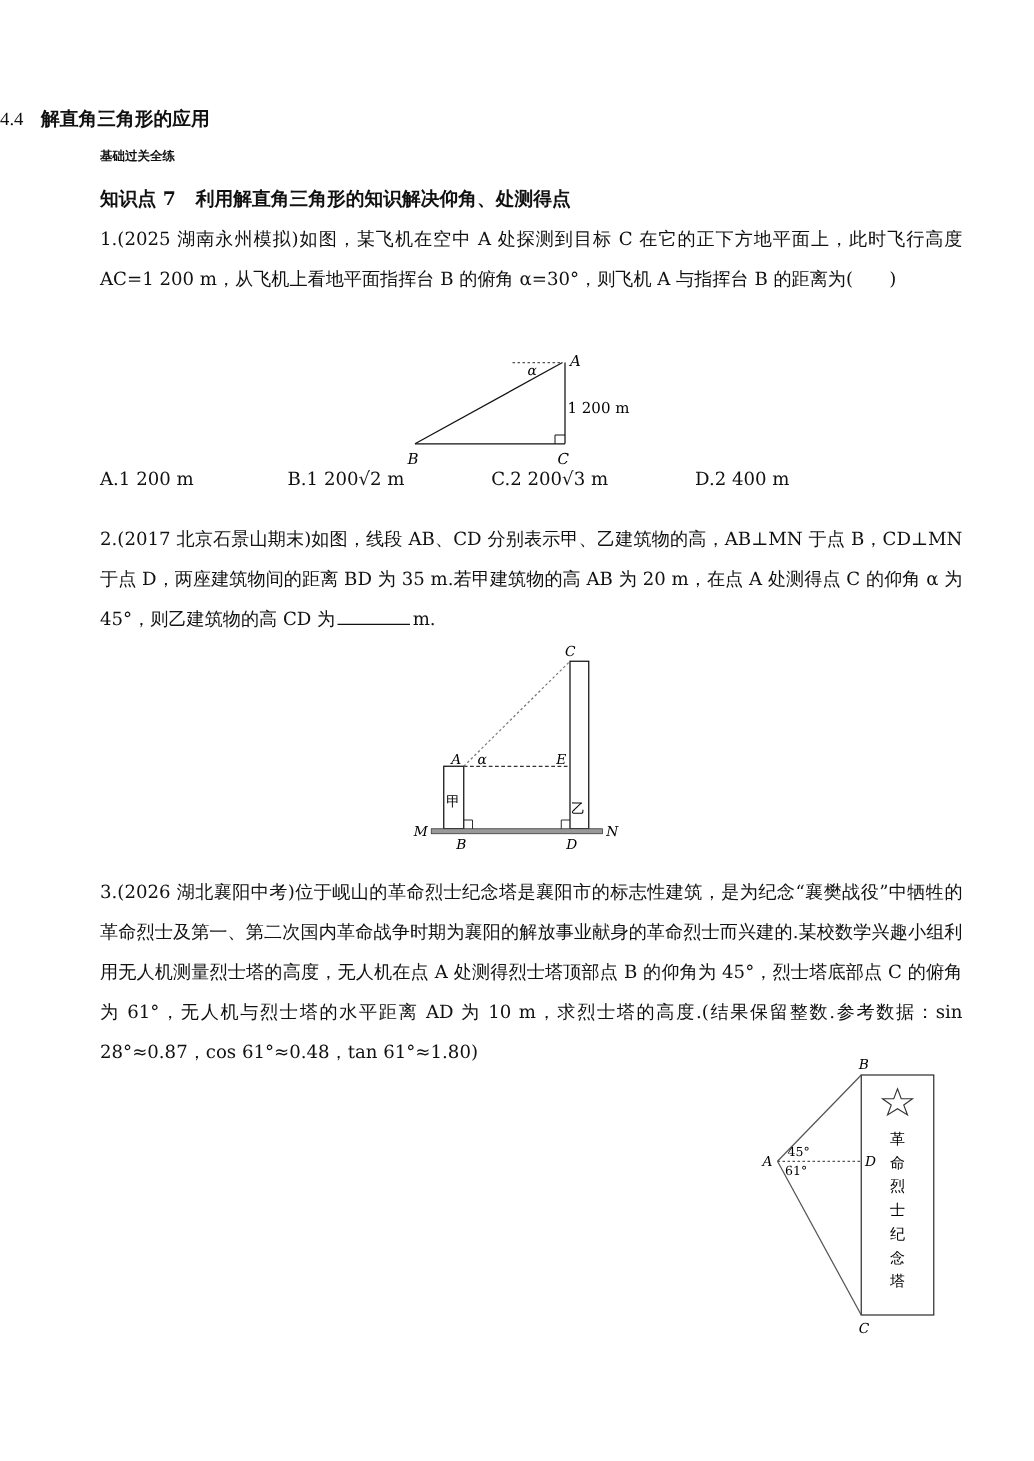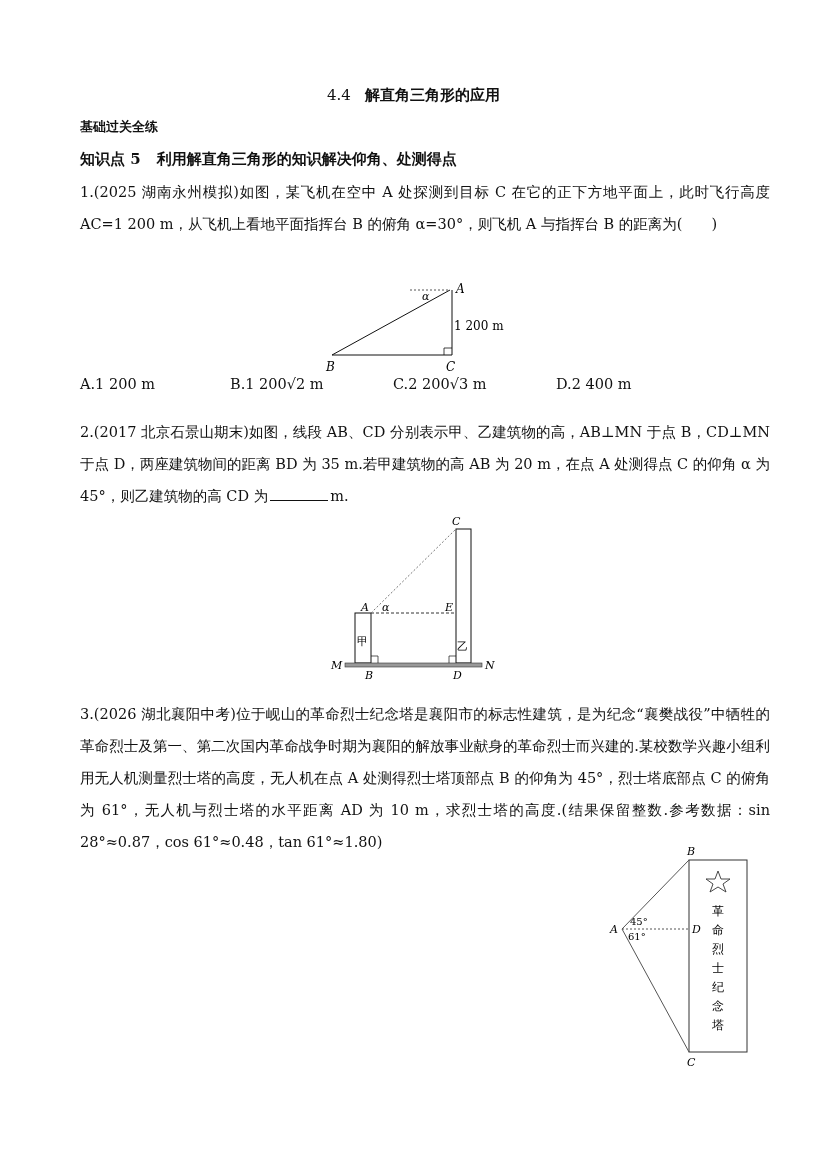--- a/index.html
+++ b/index.html
@@ -1,21 +1,21 @@
 <!DOCTYPE html>
 <html><head>
 <meta charset="utf-8">
 <style>
   html, body { margin: 0; padding: 0; background: #ffffff; }
   body { width: 827px; height: 1169px; position: relative; overflow: hidden;
          font-family: "DejaVu Serif", "Liberation Serif", serif; color: #111; }
   .abs { position: absolute; }
-  .title { left: 0; width: 827px; top: 86px; text-align: center; font-size: 15px; font-weight: bold; }
+  .title { left: 0; width: 827px; top: 86px; font-size: 15px; font-weight: bold; font-family: Liberation Serif, serif; }
   .title .num { font-weight: normal; margin-right: 14px; }
-  .section { left: 80px; top: 118px; font-size: 13px; font-weight: bold; text-align: right; }
+  .section { left: 80px; top: 118px; font-size: 10px; font-weight: bold; text-align: right; }
   .kp { left: 80px; top: 150px; font-size: 15px; font-weight: bold; }
   .kp .label { margin-right: 16px; }
   .para { left: 80px; width: 690px; font-size: 14.5px; line-height: 32px; text-align: justify; }
   .q1 { top: 176px; }
   .q2 { top: 416px; }
   .q3 { top: 698px; }
   .options { left: 80px; top: 376px; width: 690px; font-size: 14.5px; display: flex; }
   .options span.opt { width: 150px; display: inline-block; }
   .options span.opt:nth-child(2), .options span.opt:nth-child(3) { width: 163px; }
   .blank { display: inline-block; width: 58px; border-bottom: 1px solid #111; height: 16px; vertical-align: baseline; margin: 0 2px; }
@@ -24,21 +24,21 @@
 </head>
 <body>
 
 <div class="abs title">
   <span class="num">4.4</span><span>解直角三角形的应用</span>
 </div>
 
 <div class="abs section">基础过关全练</div>
 
 <div class="abs kp">
-  <span class="label">知识点 5</span><span>利用解直角三角形的知识解决仰角、处测得点</span>
+  <span class="label">知识点 7</span><span>利用解直角三角形的知识解决仰角、处测得点</span>
 </div>
 
 <div class="abs para q1">
   <span>1.</span><span>(2025 湖南永州模拟)</span><span>如图，某飞机在空中 A 处探测到目标 C 在它的正下方地平面上，此时飞行高度 AC=1 200 m，从飞机上看地平面指挥台 B 的俯角 α=30°，则飞机 A 与指挥台 B 的距离为(　　)</span>
 </div>
 
 <svg class="abs" style="left:310px; top:275px;" width="220" height="100">
   <line x1="100" y1="15" x2="140" y2="15" stroke="#555" stroke-dasharray="2,2"></line>
   <line x1="22" y1="80" x2="140" y2="15" stroke="#111"></line>
   <line x1="22" y1="80" x2="142" y2="80" stroke="#111"></line>

